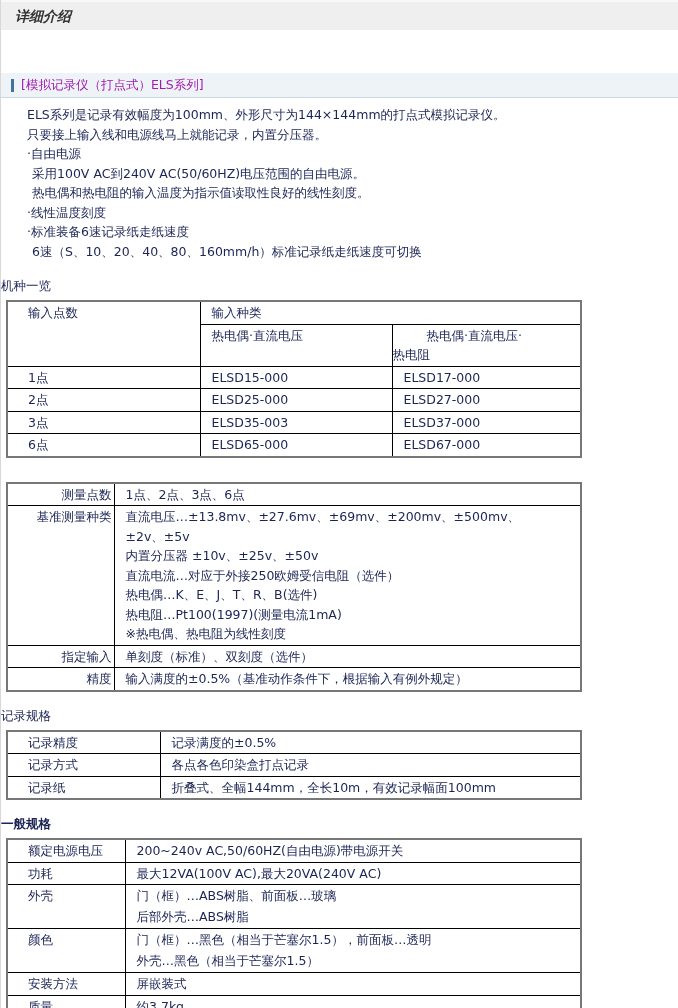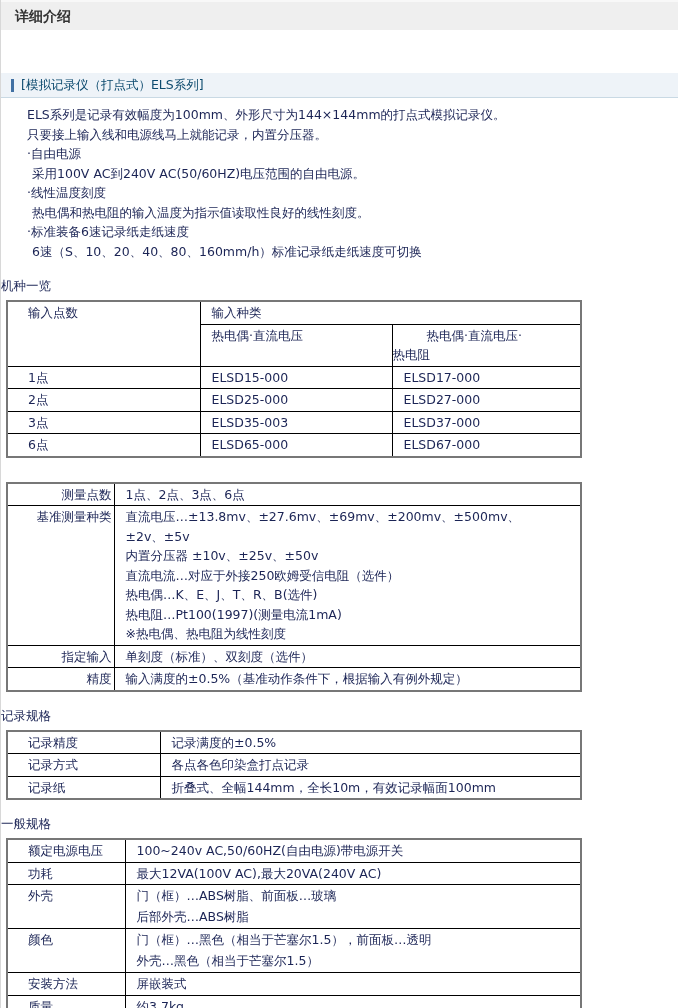--- a/index.html
+++ b/index.html
@@ -5,38 +5,38 @@
   html,body{margin:0;padding:0;}
   body{
     width:678px;height:1008px;overflow:hidden;background:#ffffff;
     font-family:"DejaVu Sans", sans-serif;
     font-size:12.5px;color:#1b2455;
   }
   .page{position:relative;width:678px;height:1008px;border-left:1px solid #d8d8d8;box-sizing:border-box;overflow:hidden;background:#ffffff;}
 
   .topbar{
     height:28px;line-height:28px;background:#efefef;border-top:2px solid #f8f8f8;
-    padding-left:14px;font-size:14px;font-weight:bold;color:#333333;
+    padding-left:14px;font-size:14px;font-weight:bold;color:#333333;font-style:italic;
   }
 
   .product-strip{
     margin-top:43px;height:24px;background:#eef3f8;border-bottom:1px solid #c9d9e4;
     display:flex;align-items:center;
   }
   .accent-bar{width:3px;height:13px;background:#4170a3;margin-left:10px;margin-right:7px;flex:0 0 auto;}
-  .product-title{color:#0c4a6e;}
+  .product-title{color:#a21caf;}
 
   .intro{padding:7px 0 0 26px;line-height:19.5px;}
   .intro .line{white-space:nowrap;}
   .intro .detail{padding-left:5px;}
 
   .sec-title{line-height:16px;}
   .t-models{margin-top:17px;margin-bottom:6px;}
   .t-record{margin-top:16px;margin-bottom:6px;}
-  .t-general{margin-top:16px;margin-bottom:6px;}
+  .t-general{margin-top:16px;margin-bottom:6px;font-weight:bold;}
 
   table.tbl{
     margin-left:5px;width:574px;table-layout:fixed;
     border-collapse:collapse;border:2px solid #777777;
   }
   table.tbl td{
     border:1px solid #000000;vertical-align:top;
     padding:1px 2px 1px 20px;line-height:19.5px;
     overflow:hidden;
   }
@@ -62,22 +62,22 @@
   <div class="product-strip">
     <span class="accent-bar"></span>
     <span class="product-title">[模拟记录仪（打点式）ELS系列]</span>
   </div>
 
   <div class="intro">
     <div class="line">ELS系列是记录有效幅度为100mm、外形尺寸为144×144mm的打点式模拟记录仪。</div>
     <div class="line">只要接上输入线和电源线马上就能记录，内置分压器。</div>
     <div class="line">·自由电源</div>
     <div class="line detail">采用100V AC到240V AC(50/60HZ)电压范围的自由电源。</div>
+    <div class="line detail">热电偶和热电阻的输入温度为指示值读取性良好的线性刻度。</div>
     <div class="line">·线性温度刻度</div>
-    <div class="line detail">热电偶和热电阻的输入温度为指示值读取性良好的线性刻度。</div>
     <div class="line">·标准装备6速记录纸走纸速度</div>
     <div class="line detail">6速（S、10、20、40、80、160mm/h）标准记录纸走纸速度可切换</div>
   </div>
 
   <div class="sec-title t-models">机种一览</div>
 
   <table class="tbl models">
     <colgroup>
         <col style="width:193px">
         <col style="width:192px">
@@ -173,21 +173,21 @@
   <div class="sec-title t-general">一般规格</div>
 
   <table class="tbl general">
     <colgroup>
         <col style="width:118px">
         <col style="width:456px">
       </colgroup>
     <tbody>
         <tr>
       <td class="lbl">额定电源电压</td>
-      <td class="val">100~240v AC,50/60HZ(自由电源)带电源开关</td>
+      <td class="val">200~240v AC,50/60HZ(自由电源)带电源开关</td>
     </tr>
     <tr>
       <td class="lbl">功耗</td>
       <td class="val">最大12VA(100V AC),最大20VA(240V AC)</td>
     </tr>
     <tr>
       <td class="lbl">外壳</td>
       <td class="val multi">门（框）…ABS树脂、前面板…玻璃
 后部外壳…ABS树脂</td>
     </tr>

